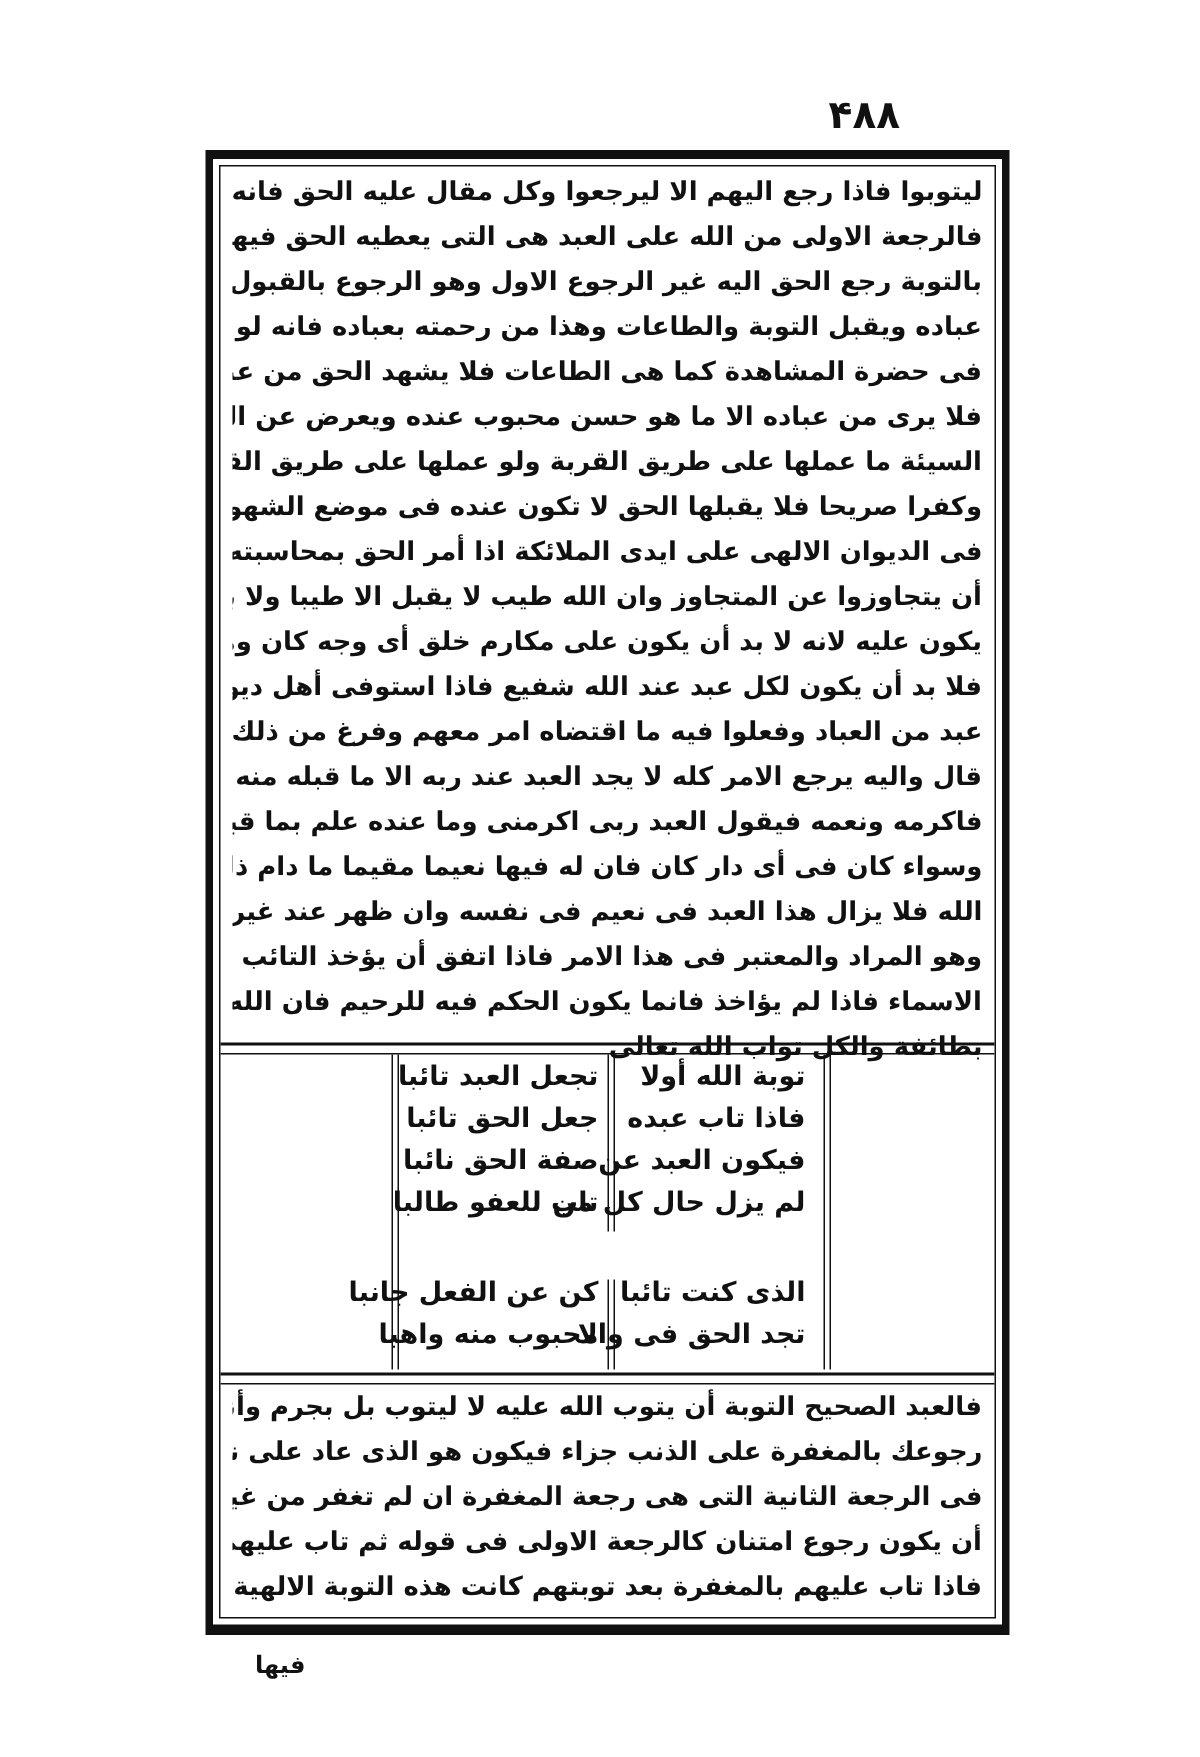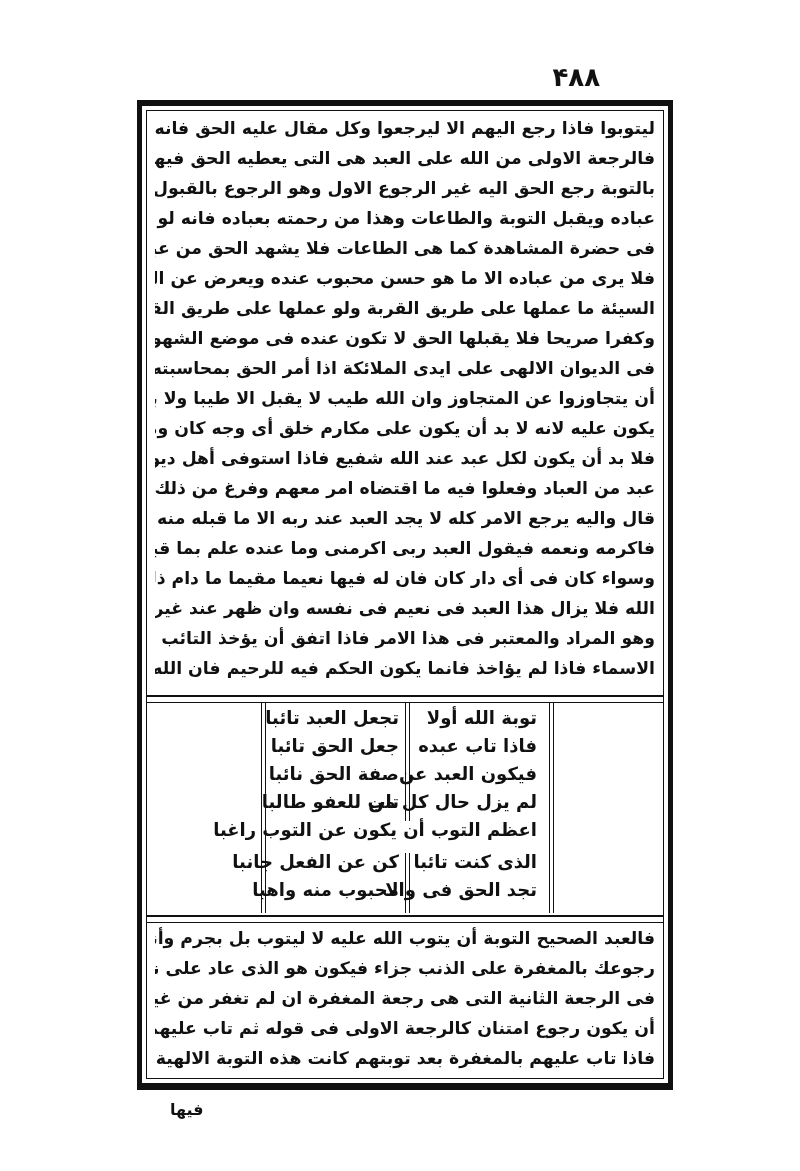--- a/index.html
+++ b/index.html
@@ -70,36 +70,36 @@
       <span class="line">أن يتجاوزوا عن المتجاوز وان الله طيب لا يقبل الا طيبا ولا بد لكل انسان من امر طيب</span>
       <span class="line">يكون عليه لانه لا بد أن يكون على مكارم خلق أى وجه كان ومكارم الاخلاق كلها عند الله</span>
       <span class="line">فلا بد أن يكون لكل عبد عند الله شفيع فاذا استوفى أهل ديوان المحاسبة ما بايديهم فى حق</span>
       <span class="line">عبد من العباد وفعلوا فيه ما اقتضاه امر معهم وفرغ من ذلك ورفع الامر الى الله راجعا كما</span>
       <span class="line">قال واليه يرجع الامر كله لا يجد العبد عند ربه الا ما قبله منه فشكره الله على ما عنده منه</span>
       <span class="line">فاكرمه ونعمه فيقول العبد ربى اكرمنى وما عنده علم بما قبل الله منه من طيب خلق كان عليه</span>
       <span class="line">وسواء كان فى أى دار كان فان له فيها نعيما مقيما ما دام ذلك الطيب عند الله وهو لا يزال عند</span>
       <span class="line">الله فلا يزال هذا العبد فى نعيم فى نفسه وان ظهر عند غيره انه فى عذاب فهو فى نفسه فى نعيم</span>
       <span class="line">وهو المراد والمعتبر فى هذا الامر فاذا اتفق أن يؤخذ التائب فانما اخذه الا الحكيم لا غيره من</span>
       <span class="line">الاسماء فاذا لم يؤاخذ فانما يكون الحكم فيه للرحيم فان الله تواب رحيم بطائفة وتواب حكيم</span>
+      <span class="line">بطائفة والكل تواب الله تعالى</span>
     </div>
 
     <div class="rule-double" style="top:584px;"></div>
 
     <div class="poem">
 
       <div class="poem-col-border" style="left:114px;"></div>
       <div class="poem-col-border" style="left:258px; bottom:92px;"></div>
       <div class="poem-col-border" style="left:258px; top:150px;"></div>
       <div class="poem-col-border" style="left:402px;"></div>
 
       <div class="poem-row" style="right:126px; top:2px; width:130px; text-align:right;">توبة الله أولا</div>
       <div class="poem-row" style="right:126px; top:30px; width:130px; text-align:right;">فاذا تاب عبده</div>
       <div class="poem-row" style="right:126px; top:58px; width:130px; text-align:right;">فيكون العبد عن</div>
       <div class="poem-row" style="right:126px; top:86px; width:130px; text-align:right;">لم يزل حال كل من</div>
-      <div class="poem-row" style="right:126px; top:114px; width:276px; text-align:center;">اعظم التوب أن يكون عن التوب راغبا</div>
       <div class="poem-row" style="right:126px; top:146px; width:130px; text-align:right;">الذى كنت تائبا</div>
       <div class="poem-row" style="right:126px; top:174px; width:130px; text-align:right;">تجد الحق فى والا</div>
 
       <div class="poem-row" style="left:120px; top:2px; width:132px; text-align:right;">تجعل العبد تائبا</div>
       <div class="poem-row" style="left:120px; top:30px; width:132px; text-align:right;">جعل الحق تائبا</div>
       <div class="poem-row" style="left:120px; top:58px; width:132px; text-align:right;">صفة الحق نائبا</div>
       <div class="poem-row" style="left:120px; top:86px; width:132px; text-align:right;">تاب للعفو طالبا</div>
       <div class="poem-row" style="left:120px; top:146px; width:132px; text-align:right;">كن عن الفعل جانبا</div>
       <div class="poem-row" style="left:120px; top:174px; width:132px; text-align:right;">محبوب منه واهبا</div>
     </div>

